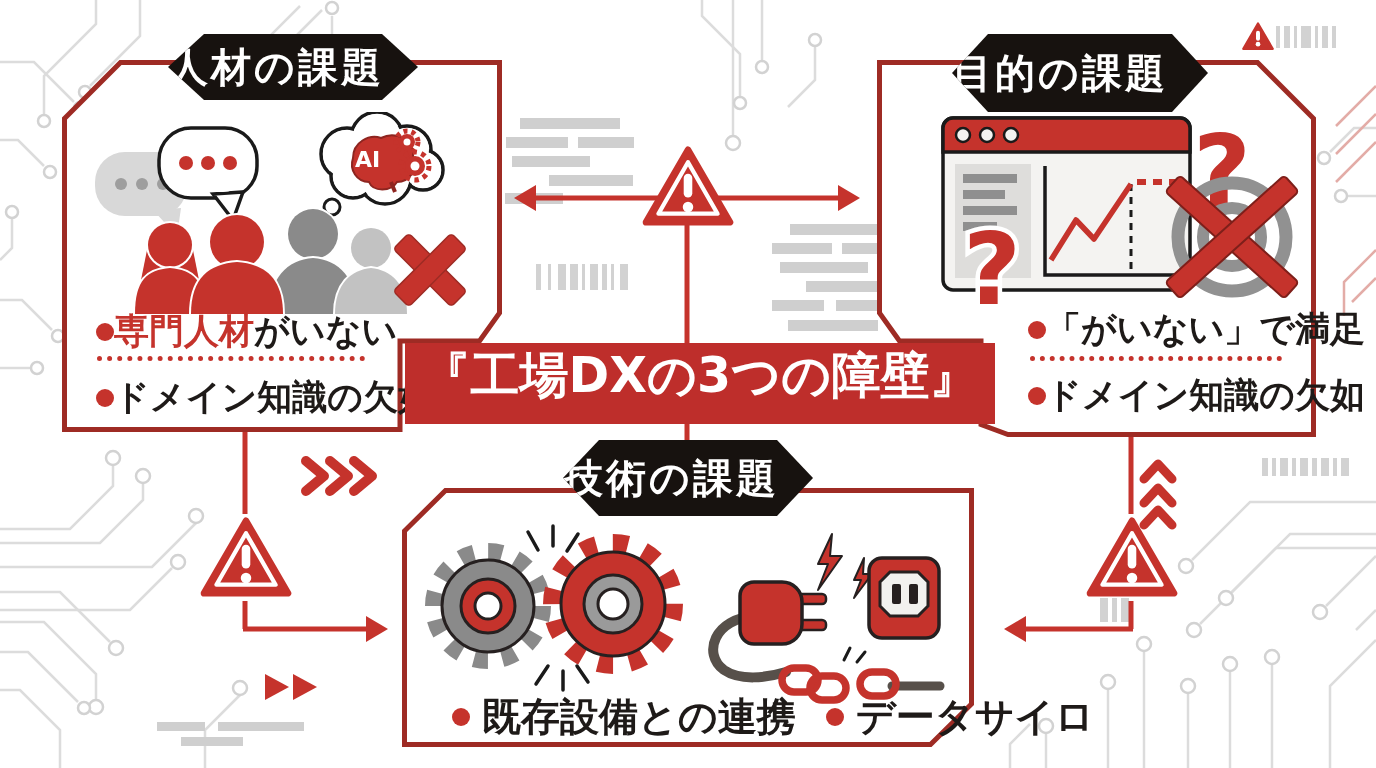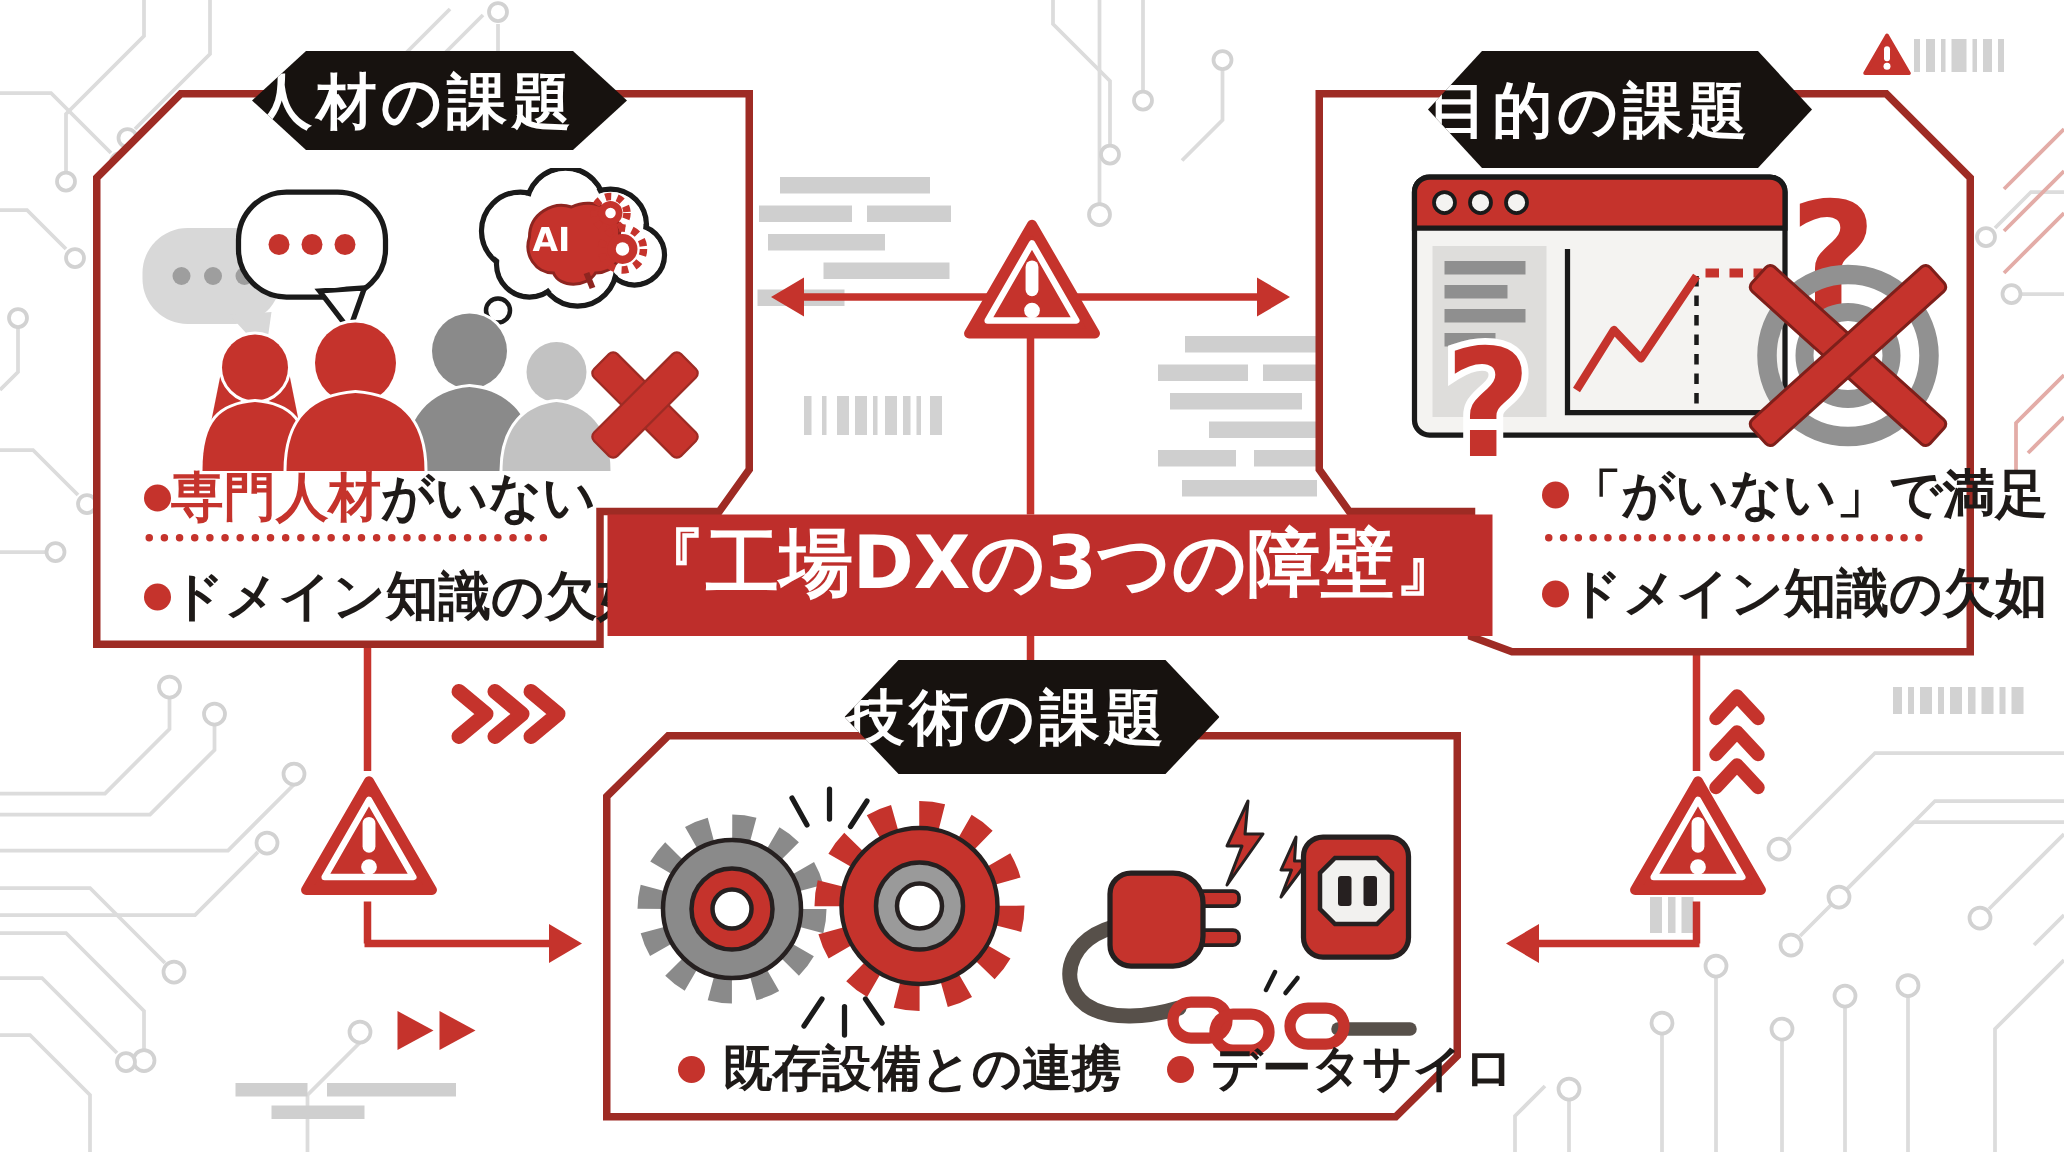--- a/index.html
+++ b/index.html
@@ -14,21 +14,21 @@
     clip-path:polygon(36px 0,calc(100% - 36px) 0,100% 50%,calc(100% - 36px) 100%,36px 100%,0 50%);}
   
   .banner{position:absolute;left:393px;top:343px;width:590px;height:81px;
     background:var(--banner-red,#BE2E2B);color:#ffffff;display:flex;align-items:flex-start;justify-content:center;
     font-size:49px;letter-spacing:0px;margin-left:12px;}
   
   .bullet-row{position:absolute;display:flex;align-items:center;gap:0;color:#1E1A18;font-size:35px;}
   .bullet-dot{width:18px;height:18px;border-radius:50%;background:var(--accent-red,#C5332C);flex:0 0 auto;}
   .hl{color:var(--accent-red,#C5332C);}
   .dotline{position:absolute;border-top:5px dotted var(--accent-red,#C5332C);height:0;}
-  .b-sm{font-size:33px;}
+  .b-sm{font-size:39px;}
 </style>
 </head>
 <body>
 
 <div id="canvas">
 
   <svg class="abs" style="left:0;top:0;" width="1376" height="768" viewBox="0 0 1376 768">
     <g stroke="#DCDCDC" stroke-width="2.5" fill="none">
       <path d="M96,0 V24 L44,76 V114"></path>
         <path d="M140,0 V36 L90,86"></path>

